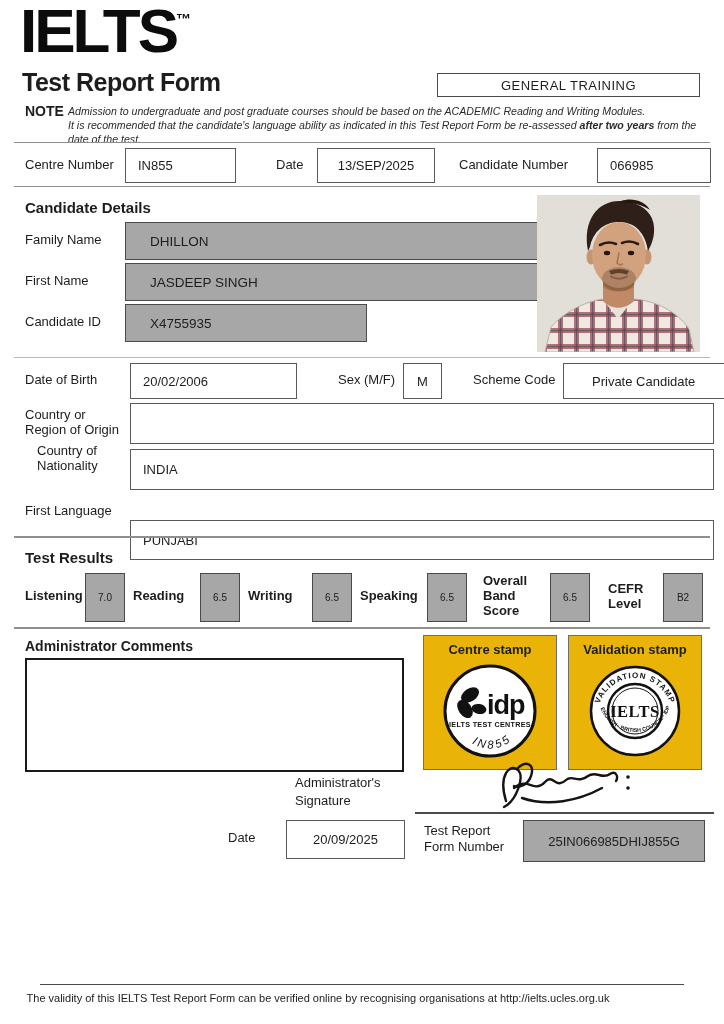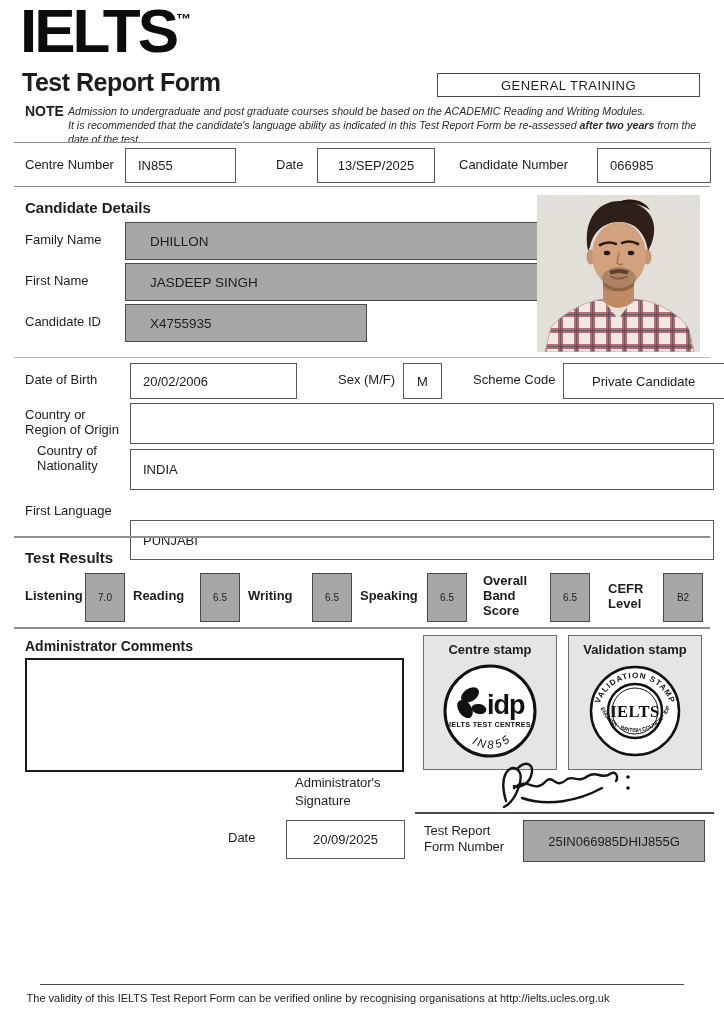--- a/index.html
+++ b/index.html
@@ -22,21 +22,21 @@
   .vbox.pad{padding-left:12px;}
   .vbox.center{justify-content:center;}
   .gbox{position:absolute;background:#a7a7a7;border:1px solid #4a4a4a;display:flex;align-items:center;font-size:13.5px;}
   .gbox.pad{padding-left:24px;}
   .gbox.center{justify-content:center;}
   .section-h{position:absolute;font-size:15px;font-weight:bold;}
   .score-label{position:absolute;font-size:13px;font-weight:bold;display:flex;align-items:center;line-height:1.15;}
   .score-box{position:absolute;width:38px;height:47px;background:#a7a7a7;border:1px solid #4a4a4a;
              display:flex;align-items:center;justify-content:center;font-size:10px;}
   .comments-box{left:25px;top:658px;width:375px;height:110px;border:2px solid #1a1a1a;background:#fff;}
-  .stamp-panel{position:absolute;top:635px;width:132px;height:133px;border:1px solid #6e6e6e;background:#e5e5e5;
+  .stamp-panel{position:absolute;top:635px;width:132px;height:133px;border:1px solid #6e6e6e;background:#eab308;
                display:flex;flex-direction:column;align-items:center;}
   .stamp-panel .stamp-h{font-size:13px;font-weight:bold;margin-top:6px;}
   .sig-label{left:295px;top:774px;width:112px;font-size:13px;line-height:1.35;}
   .trf-label{left:424px;top:823px;width:100px;font-size:13px;line-height:1.25;}
   .footer-text{left:0;top:992px;width:636px;text-align:center;font-size:11px;color:#222;}
   .photo-frame{left:537px;top:195px;width:163px;height:157px;}
 </style>
 </head>
 <body>
 

